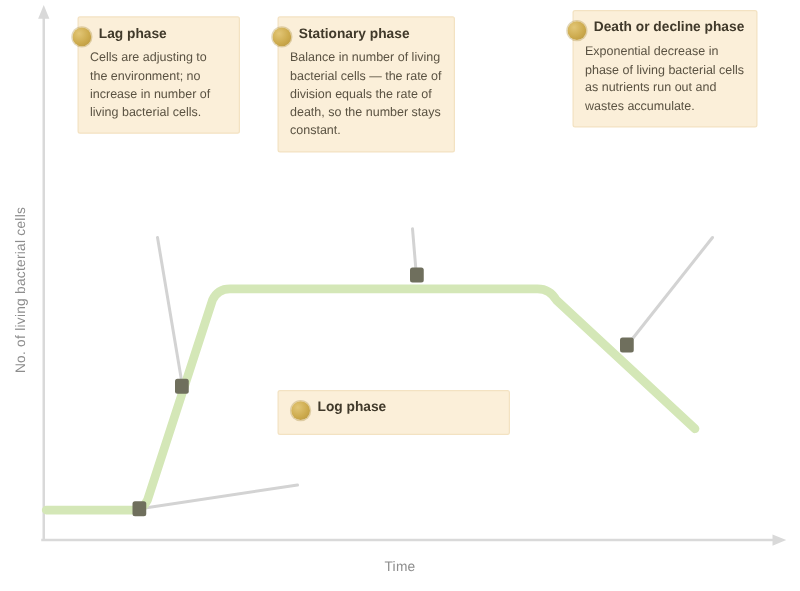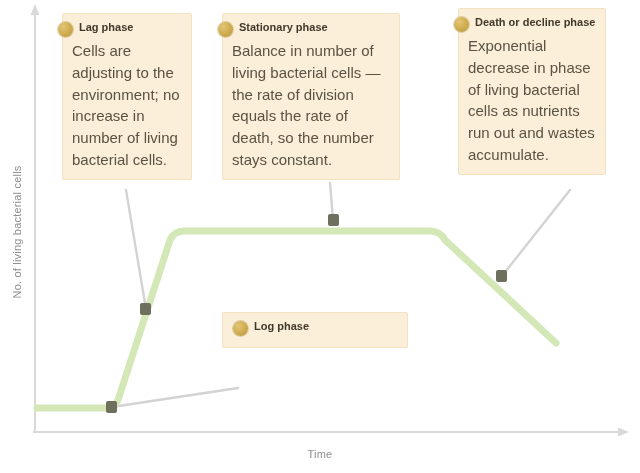--- a/index.html
+++ b/index.html
@@ -63,27 +63,27 @@
     margin-left:-14px;
     box-shadow:0 0 0 1px rgba(170,140,60,.35);
   }
   .ttl{
     font-size:11px;
     font-weight:bold;
     line-height:1.18;
     color:#40392a;
   }
   .body{
-    font-size:15px;
+    font-size:10px;
     line-height:1.45;
     color:#5a5242;
   }
   
   #callout-lag-top{ left:62px;  top:13px;  width:130px; }
-  #callout-stationary{ left:222px; top:13px;  width:178px; }
+  #callout-stationary{ left:222px; top:13px;  width:142px; }
   #callout-death{ left:458px; top:8px;   width:148px; }
   #callout-log{ left:222px; top:312px; width:186px;padding-left:24px; }
 </style>
 </head>
 <body>
 
 <div id="stage">
 
   <svg class="layer" viewBox="0 0 640 473" xmlns="http://www.w3.org/2000/svg">
 

